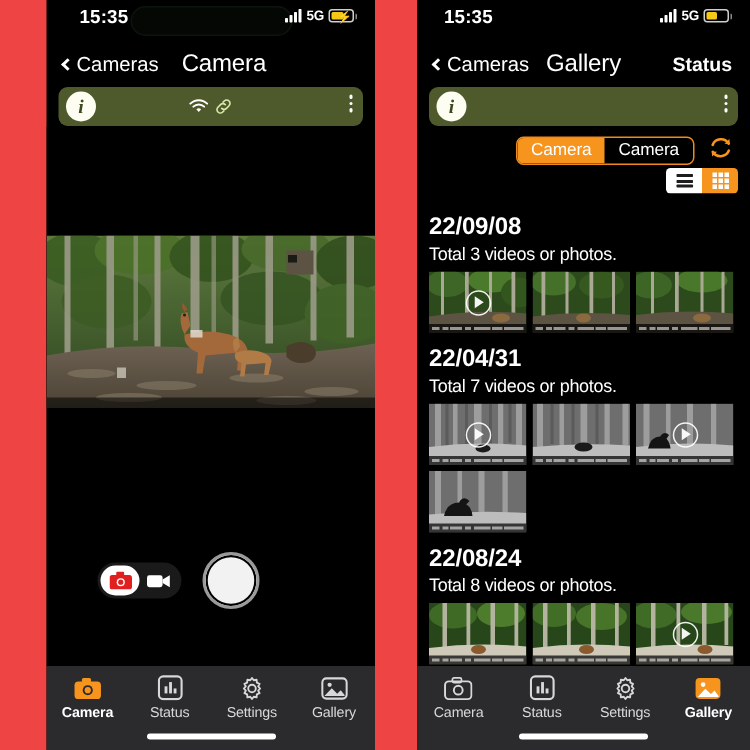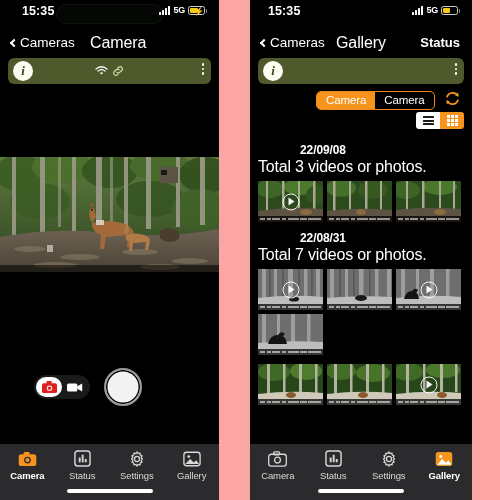--- a/index.html
+++ b/index.html
@@ -8,22 +8,22 @@
     font-family:"Liberation Sans", sans-serif;
     background:#8cafe0;
     -webkit-font-smoothing:antialiased;
   }
   .stage { position:relative; width:500px; height:500px; display:flex; }
 
   
   .phone {
     position:relative;
     width:250px; height:500px;
-    background:#fca5a5;
-    display:flex; justify-content:flex-start;
+    background:#ef4444;
+    display:flex; justify-content:flex-end;
   }
   .screen {
     position:relative;
     width:218px; height:500px;
     background:#000;
     overflow:hidden;
     display:flex; flex-direction:column;
   }
   .phone-left .screen { width:219px; }
   .phone-right .screen { width:222px; }
@@ -186,22 +186,22 @@
   .vt .lines { width:11px; }
   .vt .lines i { display:block; height:2px; background:#1d1d1d; margin:1.5px 0; border-radius:.5px;}
   .grid-glyph {
     width:11px; height:11px;
     display:grid; grid-template-columns:repeat(3,1fr); grid-template-rows:repeat(3,1fr);
     gap:1px;
   }
   .grid-glyph i { background:#fff; display:block; }
 
   .group { padding:0 8px; margin-top:9px; }
-  .g-date { color:#fff; font-size:12px; font-weight:bold; letter-spacing:-.1px;margin-left:42px; }
-  .g-total { color:#fff; font-size:16px; margin-top:1px; letter-spacing:-.2px; }
+  .g-date { color:#fff; font-size:16px; font-weight:bold; letter-spacing:-.1px; }
+  .g-total { color:#fff; font-size:12px; margin-top:1px; letter-spacing:-.2px; }
   .thumbs {
     display:flex; flex-wrap:wrap; gap:4px; margin-top:5px;
   }
   .thumb {
     position:relative; width:65px; height:41px;
     background:#0a0a0a; overflow:hidden;
   }
   .thumb svg { display:block; width:100%; height:100%; }
   .play {
     position:absolute; left:50%; top:50%;
@@ -594,21 +594,21 @@
                   <i style="width:5px"></i>
                   <i style="width:12px"></i>
                   <i style="width:7px"></i>
                   <i style="width:14px"></i>
                 </div>
             </div>
           </div>
         </div>
 
         <div class="group">
-          <div class="g-date">22/08/31</div>
+          <div class="g-date">22/04/31</div>
           <div class="g-total">Total  7 videos or photos.</div>
           <div class="thumbs">
             <div class="thumb">
               <svg viewBox="0 0 65 41" preserveAspectRatio="none">
                 <rect width="65" height="41" fill="#6e6e6e"></rect>
                 <g fill="#9d9d9d">
                     <rect x="4" y="0" width="4" height="30"></rect>
                     <rect x="16" y="0" width="3" height="30"></rect>
                     <rect x="30" y="0" width="5" height="29"></rect>
                     <rect x="46" y="0" width="3.5" height="30"></rect>
@@ -706,20 +706,22 @@
                   <i style="width:5px"></i>
                   <i style="width:12px"></i>
                   <i style="width:7px"></i>
                   <i style="width:14px"></i>
                 </div>
             </div>
           </div>
         </div>
 
         <div class="group">
+          <div class="g-date">22/08/24</div>
+          <div class="g-total">Total  8 videos or photos.</div>
           <div class="thumbs">
             <div class="thumb">
               <svg viewBox="0 0 65 41" preserveAspectRatio="none">
                 <rect width="65" height="41" fill="#27461a"></rect>
                 <ellipse cx="16" cy="8" rx="16" ry="9" fill="#3e6a26"></ellipse>
                   <ellipse cx="48" cy="7" rx="16" ry="9" fill="#4d7c2d"></ellipse>
                 <g fill="#b4b3a0">
                     <rect x="9" y="0" width="3" height="31"></rect>
                     <rect x="25" y="0" width="2.5" height="30"></rect>
                     <rect x="41" y="0" width="3" height="31"></rect>

